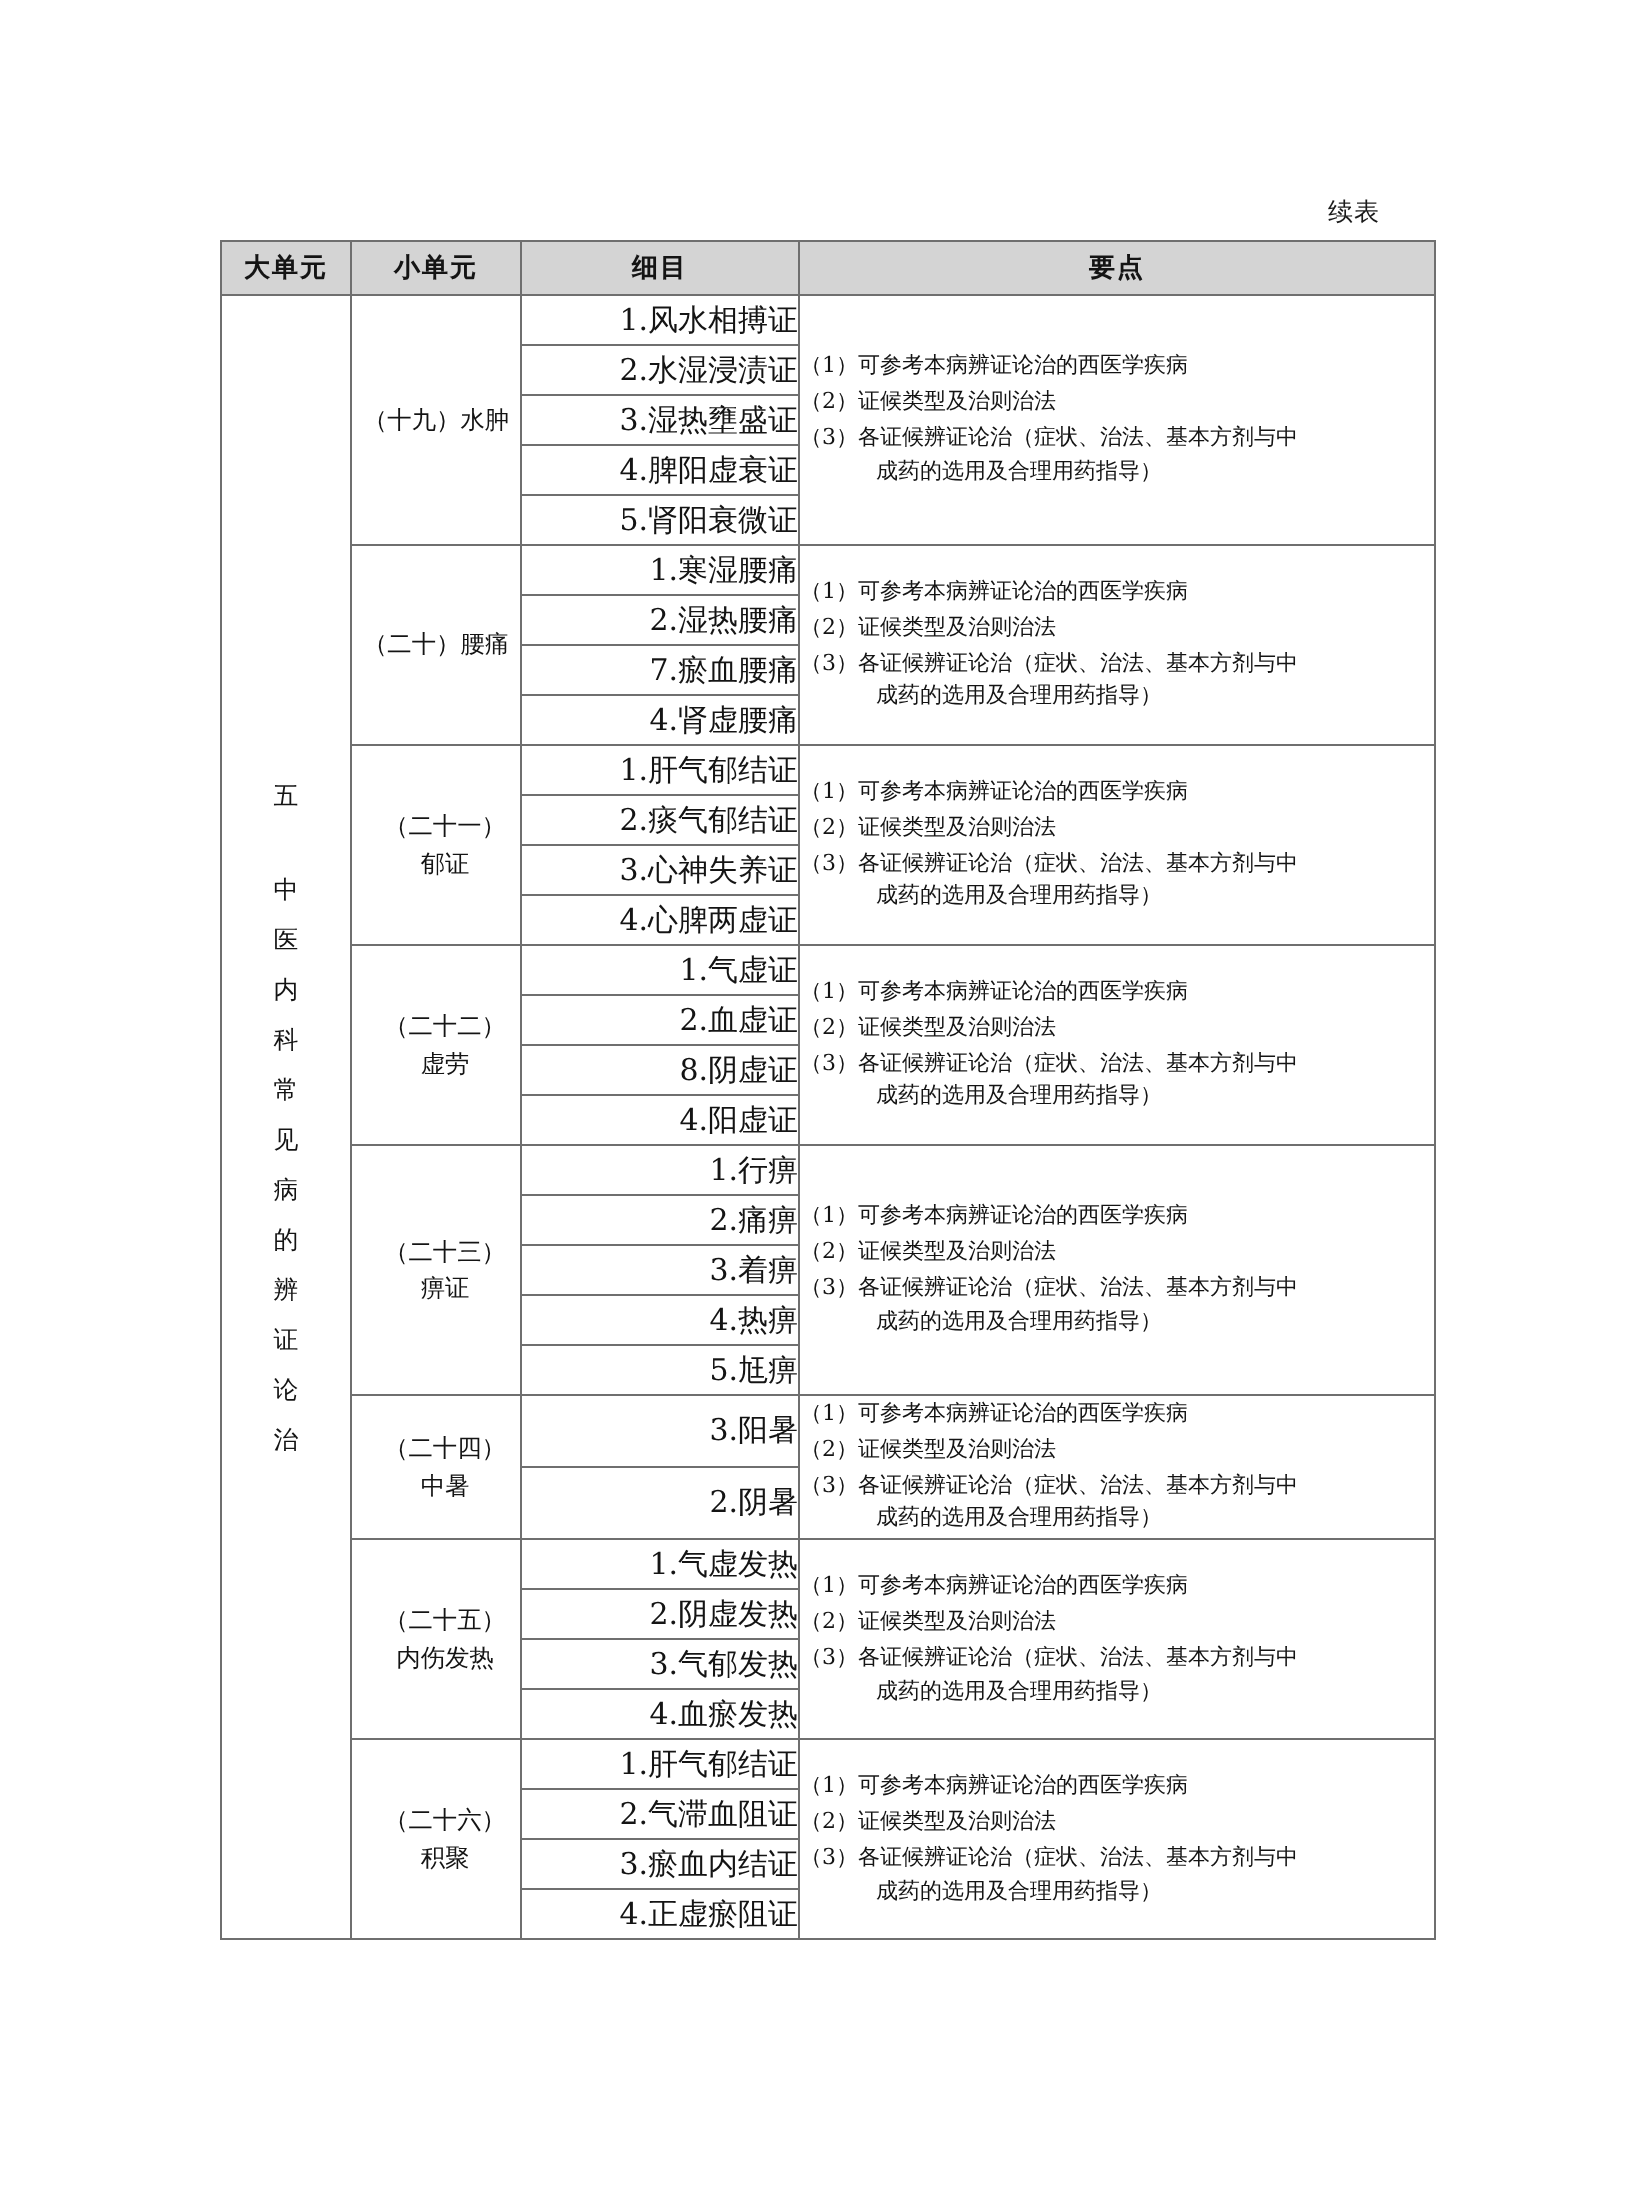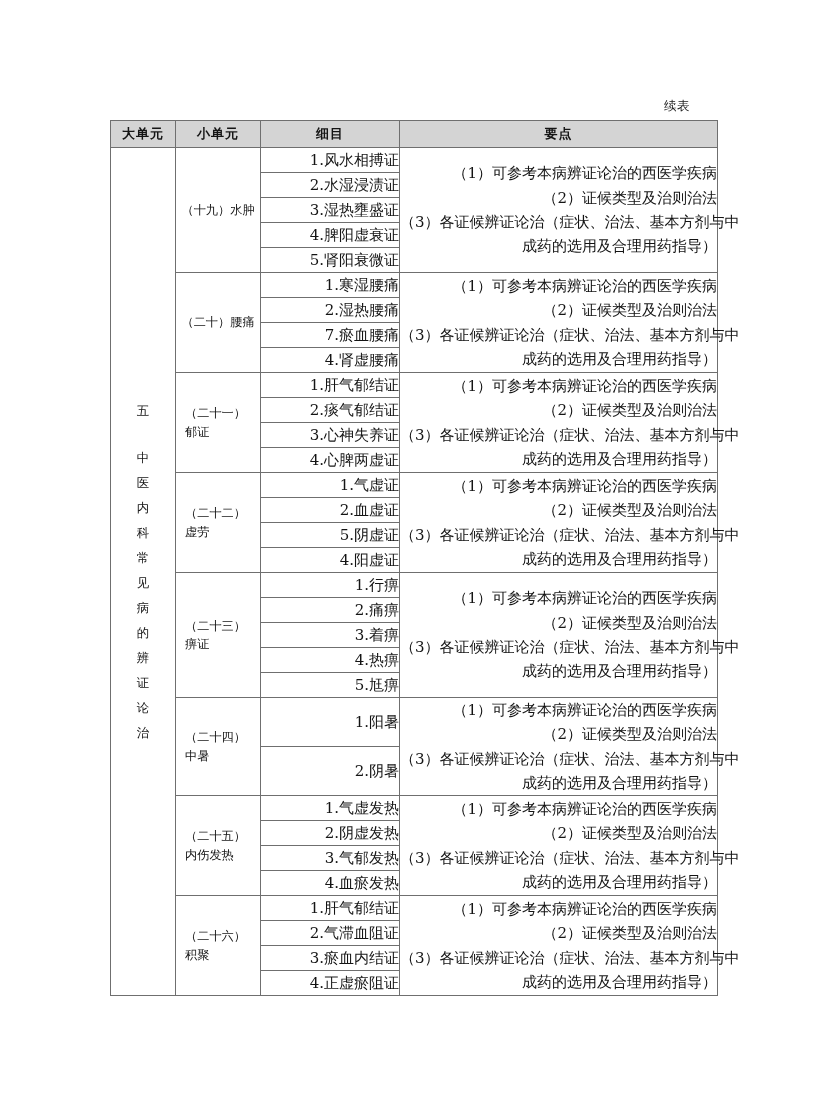--- a/index.html
+++ b/index.html
@@ -89,36 +89,36 @@
 
   
   .subunit {
     text-align: center;
     padding: 3px 4px;
     line-height: 1.5;
     font-size: 12.2px;
     margin-top: 28px;
   }
   .subunit .su-line { display: block; white-space: nowrap; }
-  .subunit.left-al { text-align: left; padding-left: 9px; }
+  .subunit.left-al { text-align: center; padding-left: 9px; }
 
   
   .detail {
     text-align: right;
     padding: 4px 6px 4px 8px;
     font-size: 15px;
     height: 24px;
     white-space: nowrap;
   }
 
   
   .keypoints {
-    text-align: right;
+    text-align: left;
     padding: 6px 6px 6px 9px;
-    font-size: 15px;
+    font-size: 11px;
     line-height: 1.62;
     vertical-align: middle;
   }
   .kp-line { display: block; white-space: nowrap; }
   .kp-cont { display: block; white-space: nowrap; padding-left: 38px; font-family: Liberation Serif, serif; }
 </style>
 </head>
 <body>
 
 <div class="page">
@@ -236,21 +236,21 @@
             <span class="kp-line">（1）可参考本病辨证论治的西医学疾病</span>
             <span class="kp-line">（2）证候类型及治则治法</span>
             <span class="kp-line">（3）各证候辨证论治（症状、治法、基本方剂与中</span>
             <span class="kp-cont">成药的选用及合理用药指导）</span>
           </td>
         </tr>
         <tr>
           <td class="detail">2.血虚证</td>
         </tr>
         <tr>
-          <td class="detail">5.阴虚证</td>
+          <td class="detail">8.阴虚证</td>
         </tr>
         <tr>
           <td class="detail">4.阳虚证</td>
         </tr>
         <tr>
           <td class="subunit left-al" rowspan="5">
             <span class="su-line">（二十三）</span>
             <span class="su-line">痹证</span>
           </td>
           <td class="detail">1.行痹</td>
@@ -271,21 +271,21 @@
           <td class="detail">4.热痹</td>
         </tr>
         <tr>
           <td class="detail">5.尪痹</td>
         </tr>
         <tr>
           <td class="subunit left-al" rowspan="2">
             <span class="su-line">（二十四）</span>
             <span class="su-line">中暑</span>
           </td>
-          <td class="detail">1.阳暑</td>
+          <td class="detail">3.阳暑</td>
           <td class="keypoints" rowspan="2">
             <span class="kp-line">（1）可参考本病辨证论治的西医学疾病</span>
             <span class="kp-line">（2）证候类型及治则治法</span>
             <span class="kp-line">（3）各证候辨证论治（症状、治法、基本方剂与中</span>
             <span class="kp-cont">成药的选用及合理用药指导）</span>
           </td>
         </tr>
         <tr>
           <td class="detail">2.阴暑</td>
         </tr>

